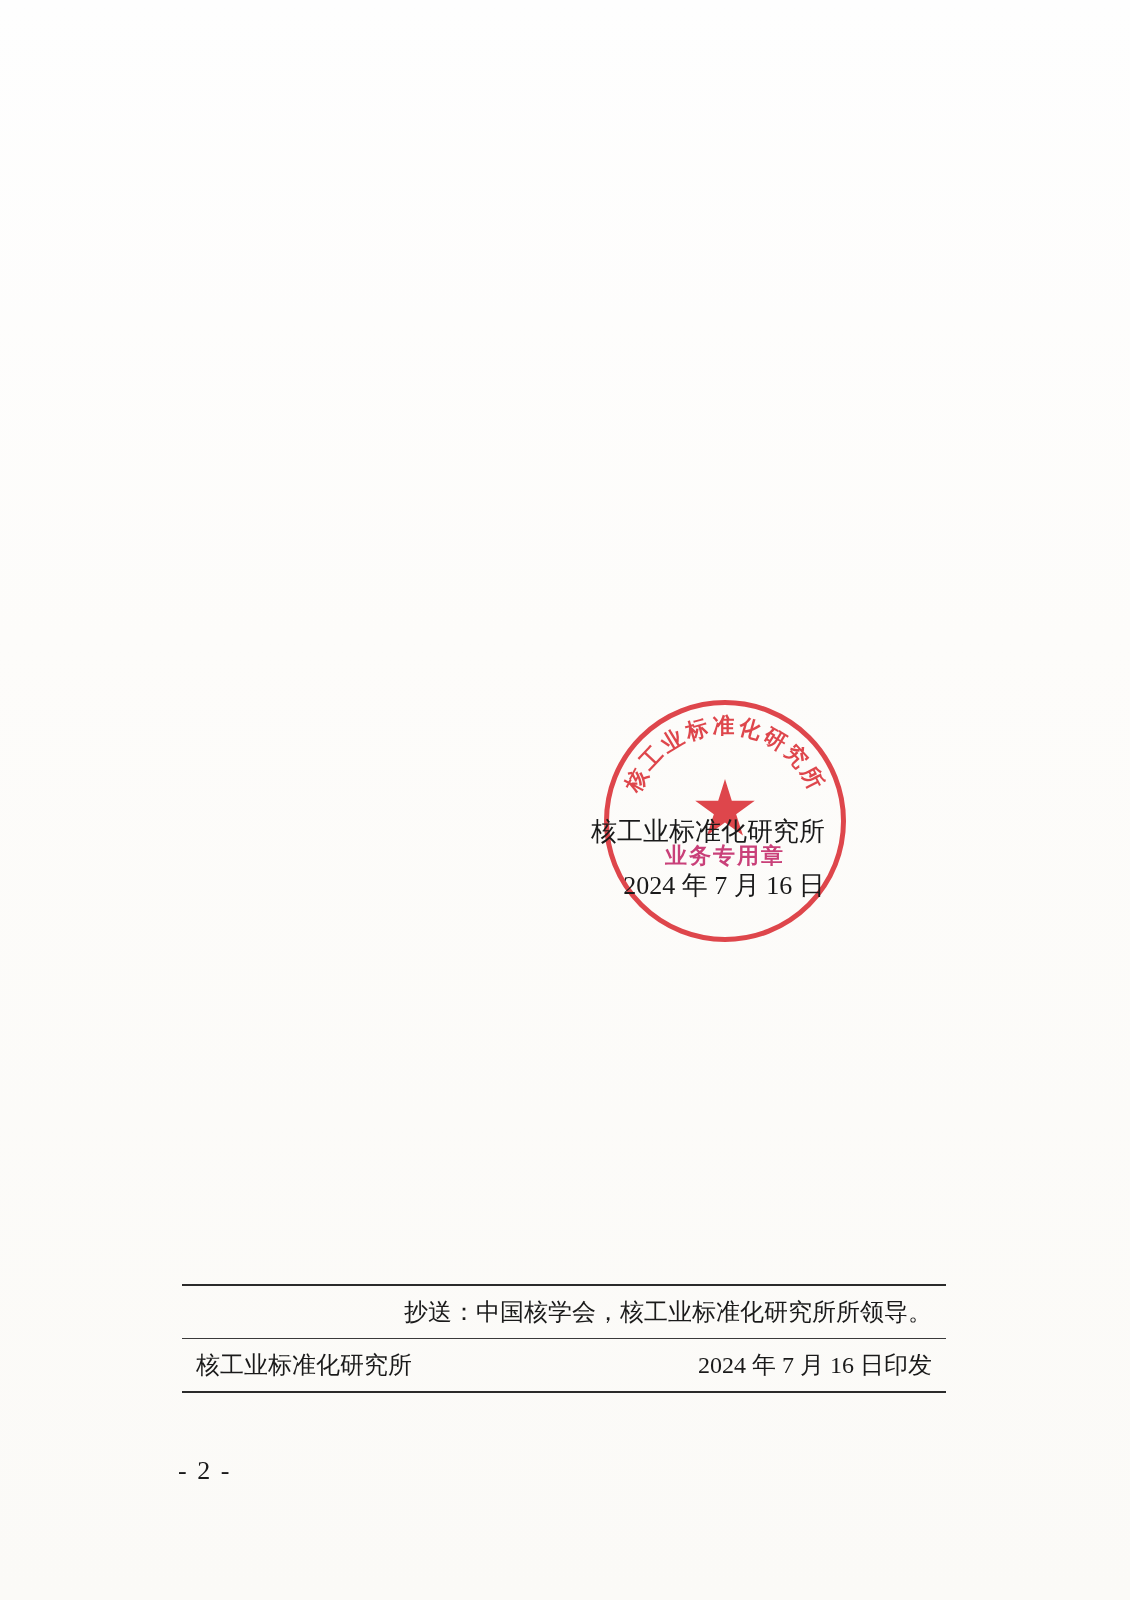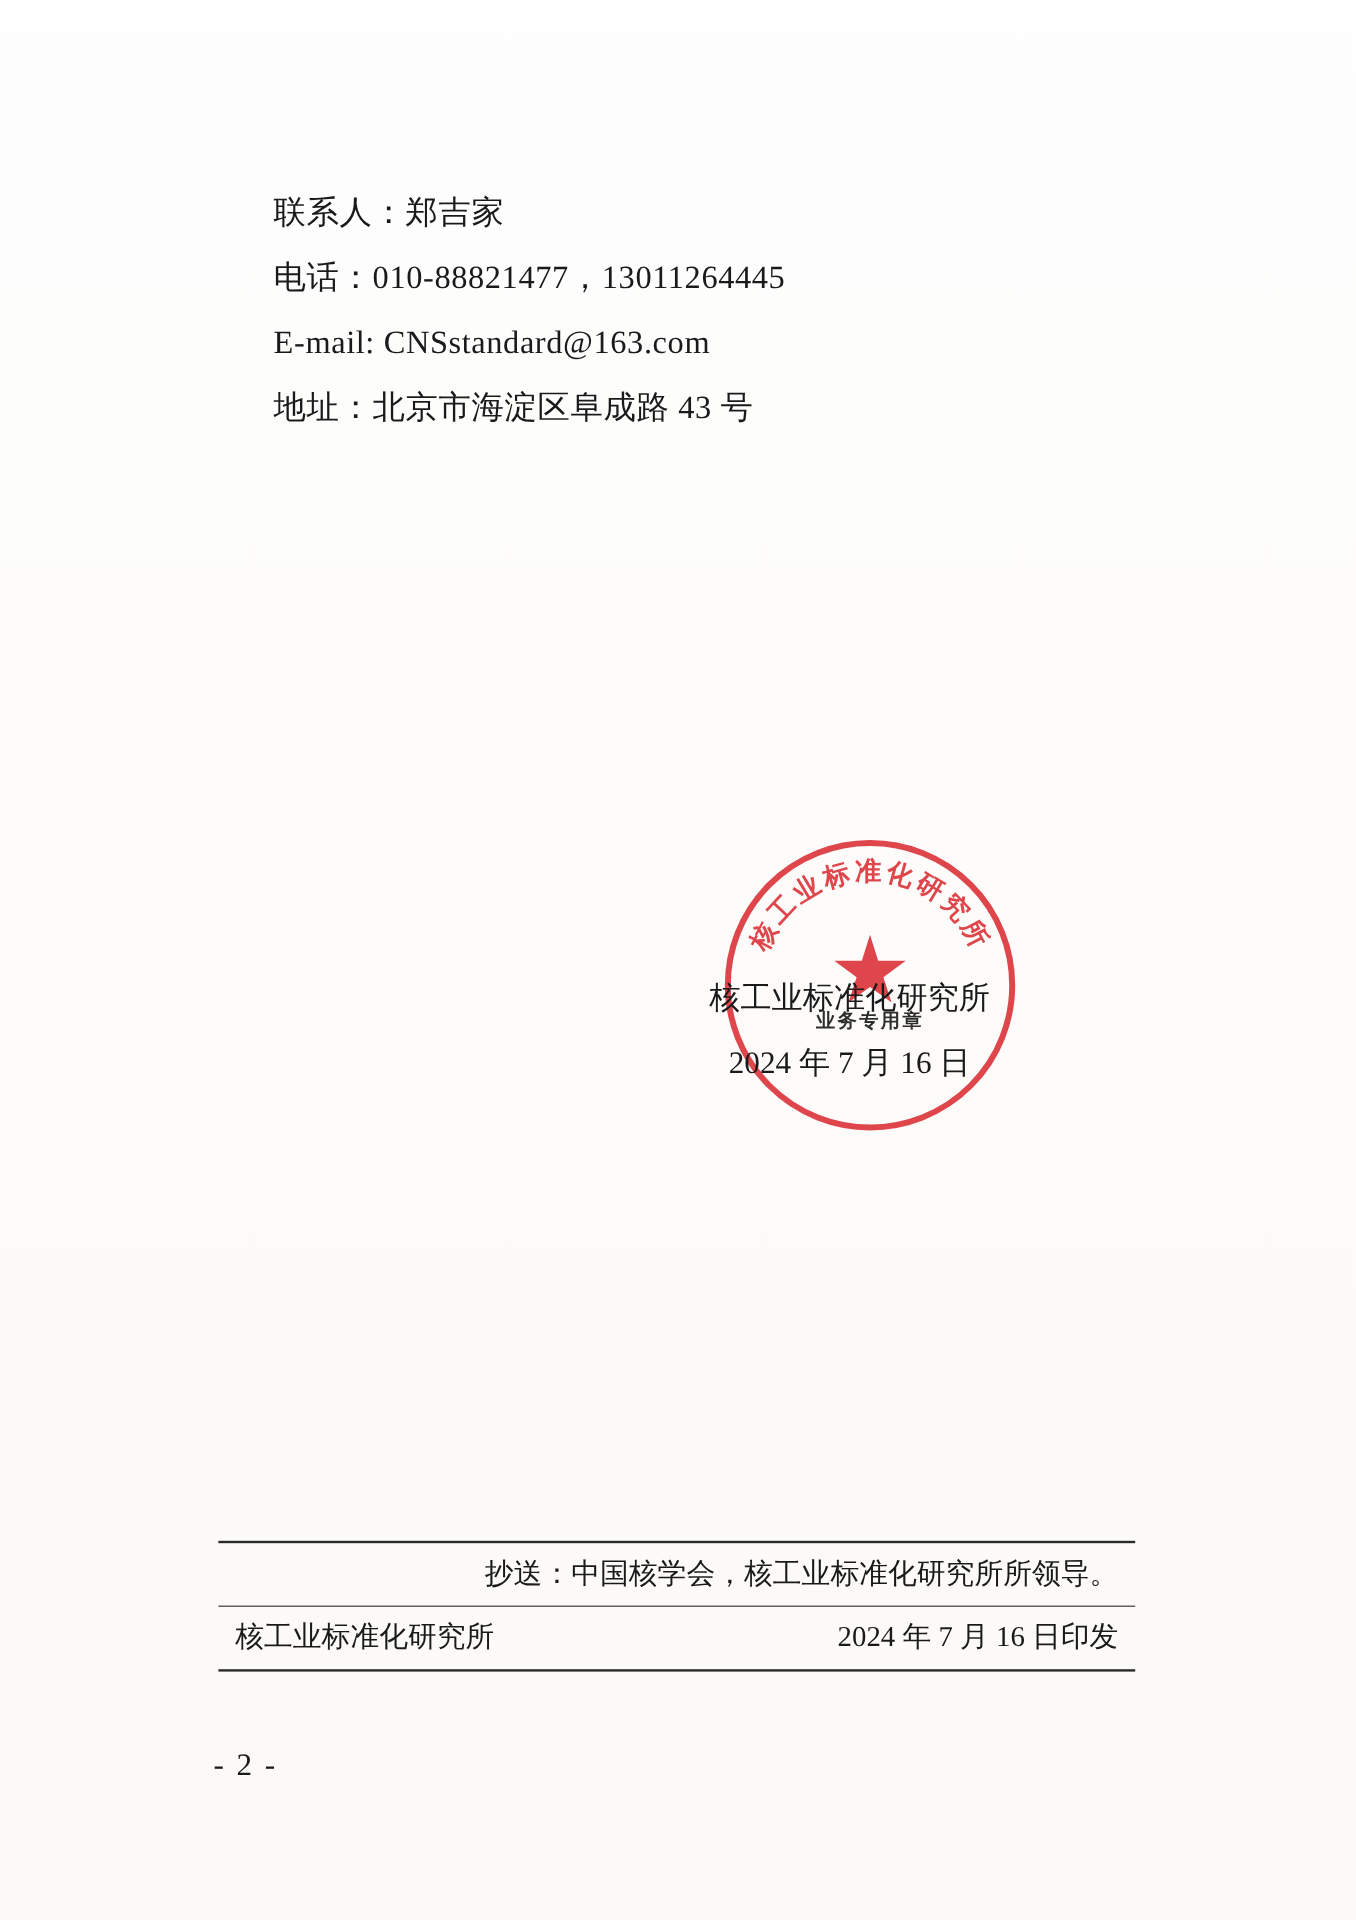--- a/index.html
+++ b/index.html
@@ -68,21 +68,21 @@
     left: 8px;
     top: 104px;
     font-size: 26px;
     line-height: 56px;
     white-space: pre;
     text-align: center;
     width: 280px;
   }
   .sign-date {
     position: absolute;
-    left: 8px;
+    left: 24px;
     top: 158px;
     font-size: 26px;
     line-height: 56px;
     white-space: pre;
     text-align: center;
     width: 280px;
   }
   .stamp {
     position: absolute;
     left: 44px;
@@ -104,24 +104,24 @@
     margin-top: -42px;
     background: #d81f26;
     clip-path: polygon(50% 0%, 61% 35%, 98% 35%, 68% 57%, 79% 91%, 50% 70%, 21% 91%, 32% 57%, 2% 35%, 39% 35%);
   }
   .stamp-bottom {
     position: absolute;
     left: 0;
     right: 0;
     top: 136px;
     text-align: center;
-    font-size: 16px;
+    font-size: 22px;
     font-weight: bold;
     letter-spacing: 2px;
-    color: #000000;
+    color: #be185d;
     font-family: "Liberation Serif", serif;
   }
   .stamp-arc {
     position: absolute;
     left: 0;
     top: 0;
     width: 232px;
     height: 232px;
   }
   .stamp-arc text {
@@ -168,26 +168,20 @@
     white-space: pre;
   }
 </style>
 </head>
 <body>
 
 <div class="page">
 
   <div class="content">
 
-    <div class="contact-block">
-      <div class="line">联系人：郑吉家</div>
-      <div class="line">电话：010-88821477，13011264445</div>
-      <div class="line">E-mail: CNSstandard@163.com</div>
-      <div class="line">地址：北京市海淀区阜成路 43 号</div>
-    </div>
 
     <div class="gap"></div>
 
 
   </div>
 
   <div class="sign-area">
 
     <div class="stamp">
       <svg class="stamp-arc" viewBox="0 0 232 232">

